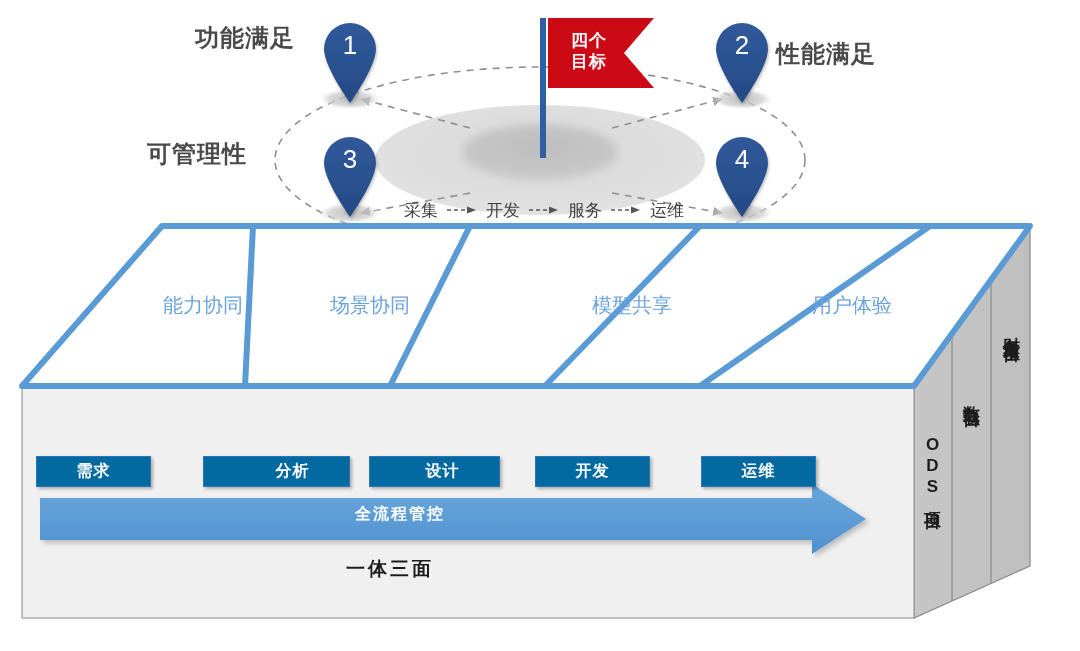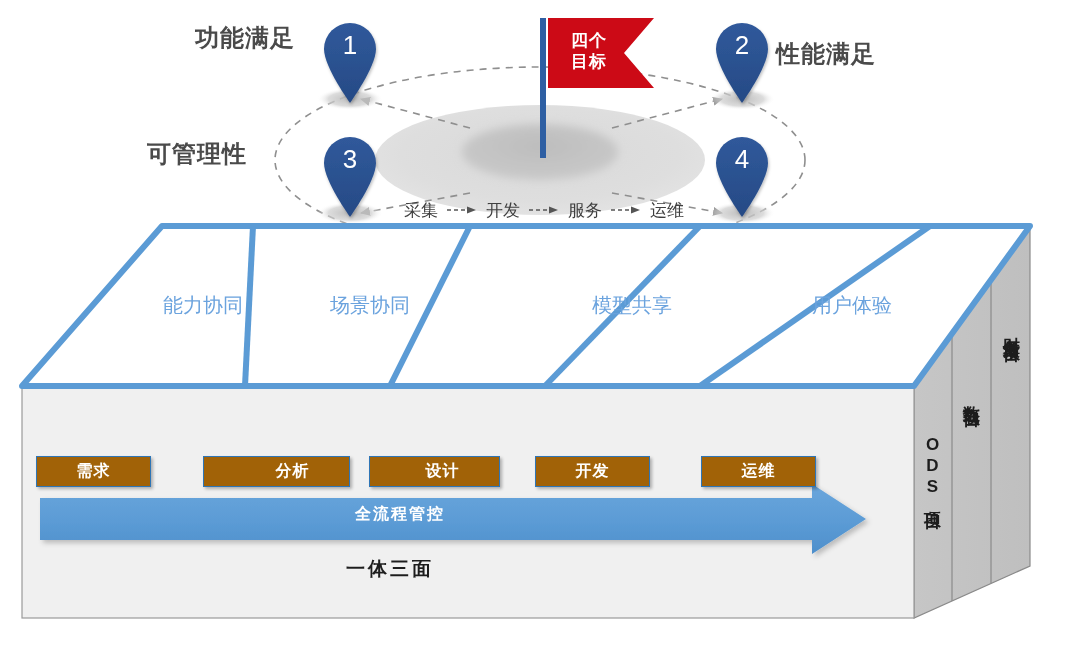--- a/index.html
+++ b/index.html
@@ -46,21 +46,21 @@
   
   .side-label{
     position:absolute;font-size:17px;color:#1d1d1d;font-weight:bold;
     writing-mode:vertical-rl;text-orientation:upright;
     letter-spacing:2px;white-space:nowrap;
   }
 
   
   .phase-btn{
     position:absolute;height:29px;width:113px;
-    background:#a16207;border:1px solid #2e75b6;
+    background:#0369a1;border:1px solid #2e75b6;
     box-shadow:2px 2px 3px rgba(0,0,0,.28);
     color:#ffffff;font-size:16px;font-weight:bold;
     display:flex;align-items:center;justify-content:center;
     letter-spacing:1px;
   }
 
   
   .proc-arrow-text{
     position:absolute;left:0;top:504px;width:800px;text-align:center;
     color:#ffffff;font-size:16px;font-weight:bold;letter-spacing:2px;

